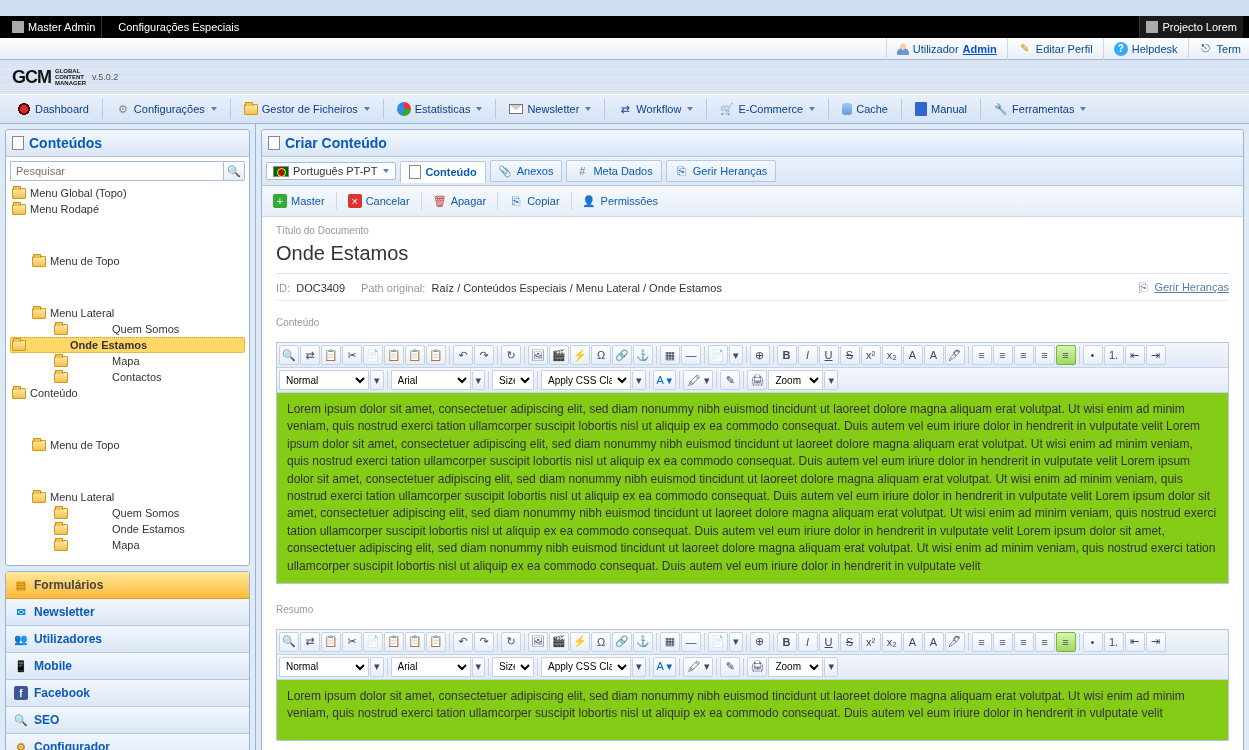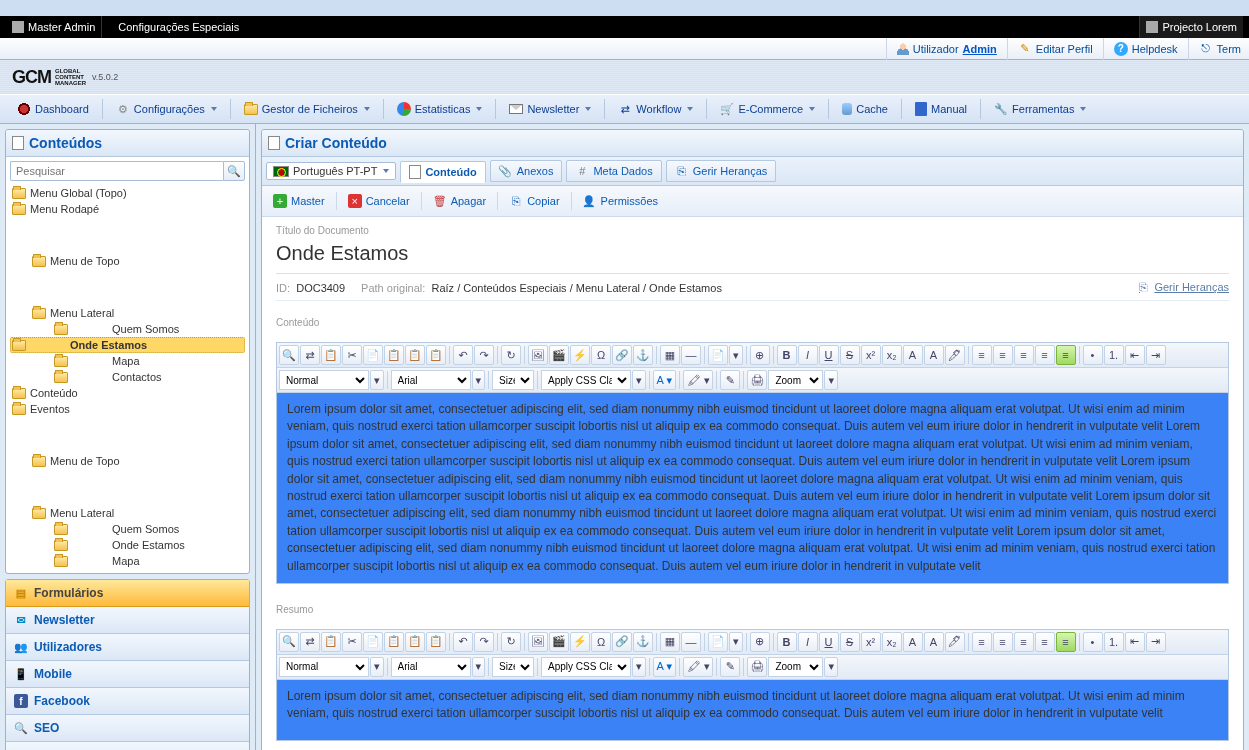--- a/index.html
+++ b/index.html
@@ -79,21 +79,21 @@
 .metarow .v { color: #333; }
 .metarow a { color: #5a7ca8; text-decoration: underline; margin-left: auto; display:flex; align-items:center; gap:4px;}
 
 .editor { border: 1px solid #b4c8e2; margin: 4px 14px 12px 14px; }
 .etoolbar { background: linear-gradient(#f4f7fb,#e2eaf5); border-bottom: 1px solid #c2d2e7; padding: 2px; display: flex; flex-wrap: wrap; align-items: center; gap: 1px; }
 .ebtn { width: 20px; height: 20px; background: linear-gradient(#fff,#e8eef7); border: 1px solid #c2d2e7; border-radius: 2px; display: flex; align-items: center; justify-content: center; font-size: 11px; color: #446; cursor: pointer; }
 .ebtn.hl { background: linear-gradient(#d6f5b0,#9fd95f); border-color: #7ab53a; }
 .ebtn.dd { width: auto; padding: 0 3px; gap: 2px; }
 .esep { width: 1px; height: 18px; background: #c2d2e7; margin: 0 2px; }
 .esel { height: 20px; border: 1px solid #c2d2e7; background: #fff; font-size: 10px; padding: 0 2px; }
-.earea { padding: 8px 10px; font-size: 12px; color: #333; line-height: 1.45; min-height: 150px; background:#3b82f6; }
+.earea { padding: 8px 10px; font-size: 12px; color: #333; line-height: 1.45; min-height: 150px; background:#84cc16; }
 .earea.short { min-height: 60px; }
 
 .ico { width: 14px; height: 14px; display: inline-flex; align-items: center; justify-content: center; font-size: 11px; }
 .i-dash{background:radial-gradient(circle,#c33 40%,#600 41% 60%,transparent 61%);border-radius:50%;}
 .i-gear{color:#888;}
 .i-pie{background:conic-gradient(#e33 0 90deg,#3a3 90deg 200deg,#38e 200deg 360deg);border-radius:50%;}
 .i-mail{width:14px;height:10px;background:#fff;border:1px solid #777;position:relative;}
 .i-mail::after{content:'';position:absolute;top:0;left:0;right:0;height:0;border-left:6px solid transparent;border-right:6px solid transparent;border-top:5px solid #ccc;}
 .i-flow{width:14px;height:14px;}
 .i-cart{color:#d55;}
@@ -274,24 +274,20 @@
               <span>Mapa</span>
             </div>
             <div class="tree-node ind2">
               <span class="folder"></span>
               <span>Contactos</span>
             </div>
             <div class="tree-node">
               <span class="folder"></span>
               <span>Conteúdo</span>
             </div>
-            <div class="tree-node">
-              <span class="folder"></span>
-              <span>Eventos</span>
-            </div>
             <div class="tree-node ind1">
               <span class="folder"></span>
               <span>Menu de Topo</span>
             </div>
             <div class="tree-node ind1">
               <span class="folder"></span>
               <span>Menu Lateral</span>
             </div>
             <div class="tree-node ind2">
               <span class="folder"></span>

